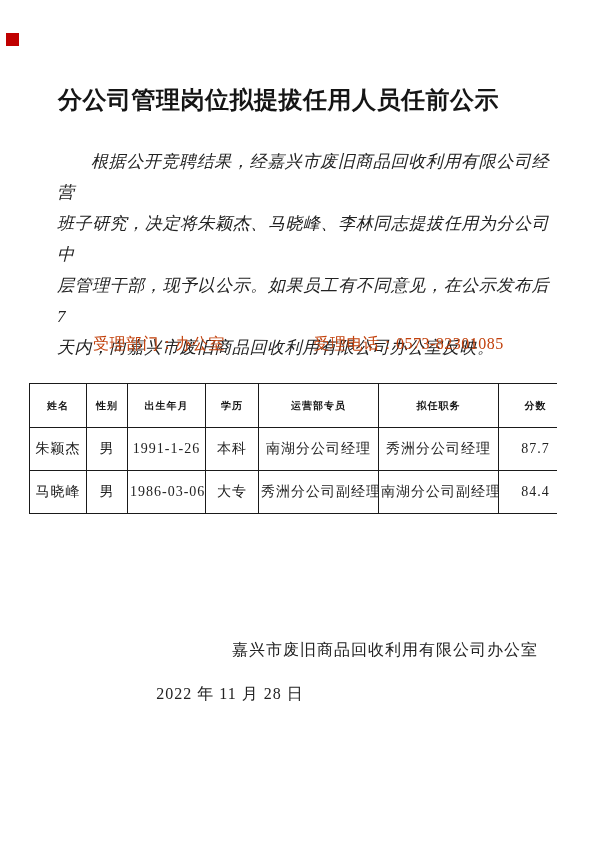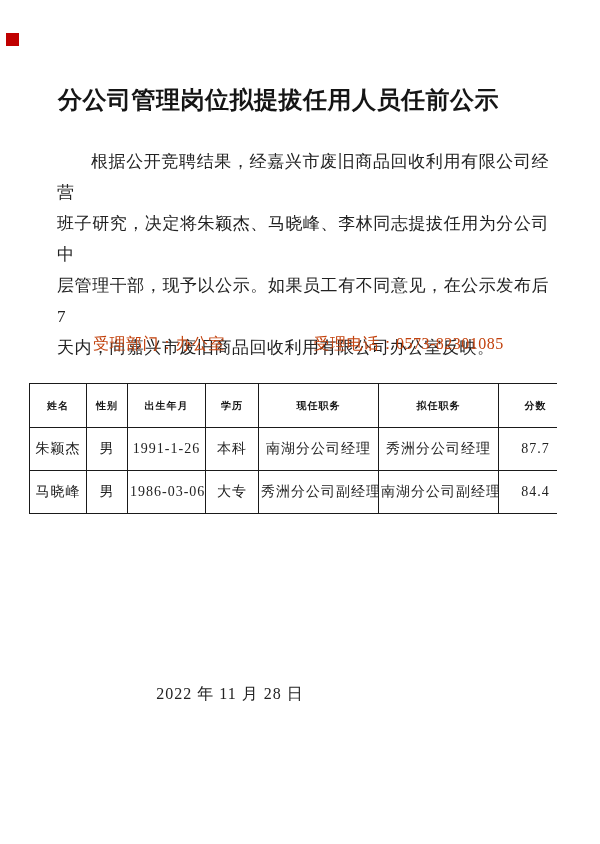--- a/index.html
+++ b/index.html
@@ -36,20 +36,21 @@
   }
   .body-text {
     position: absolute;
     top: 146px;
     left: 57px;
     width: 492px;
     font-size: 17px;
     line-height: 31px;
     letter-spacing: 0.5px;
     color: #222222;
+    font-style: italic;
   }
   .body-line {
     text-align: justify;
     text-align-last: justify;
   }
   .body-line.first { text-indent: 2em; }
   .body-line.last {
     text-align: center;
     text-align-last: left;
   }
@@ -146,21 +147,21 @@
         <col style="width:120px">
         <col style="width:120px">
       <col style="width:74px">
     </colgroup>
     <thead>
       <tr>
         <th>姓名</th>
         <th>性别</th>
         <th>出生年月</th>
         <th>学历</th>
-        <th>现任职务</th>
+        <th>运营部专员</th>
         <th>拟任职务</th>
         <th>分数</th>
       </tr>
     </thead>
     <tbody>
       <tr>
         <td>朱颖杰</td>
         <td>男</td>
         <td>1991-1-26</td>
         <td>本科</td>
@@ -173,15 +174,16 @@
         <td>男</td>
         <td>1986-03-06</td>
         <td>大专</td>
         <td>秀洲分公司副经理</td>
         <td>南湖分公司副经理</td>
         <td>84.4</td>
       </tr>
     </tbody>
   </table>
 
+  <div class="footer-org">嘉兴市废旧商品回收利用有限公司办公室</div>
   <div class="footer-date">2022 年 11 月 28 日</div>
 
 </div>
 
 </body></html>

